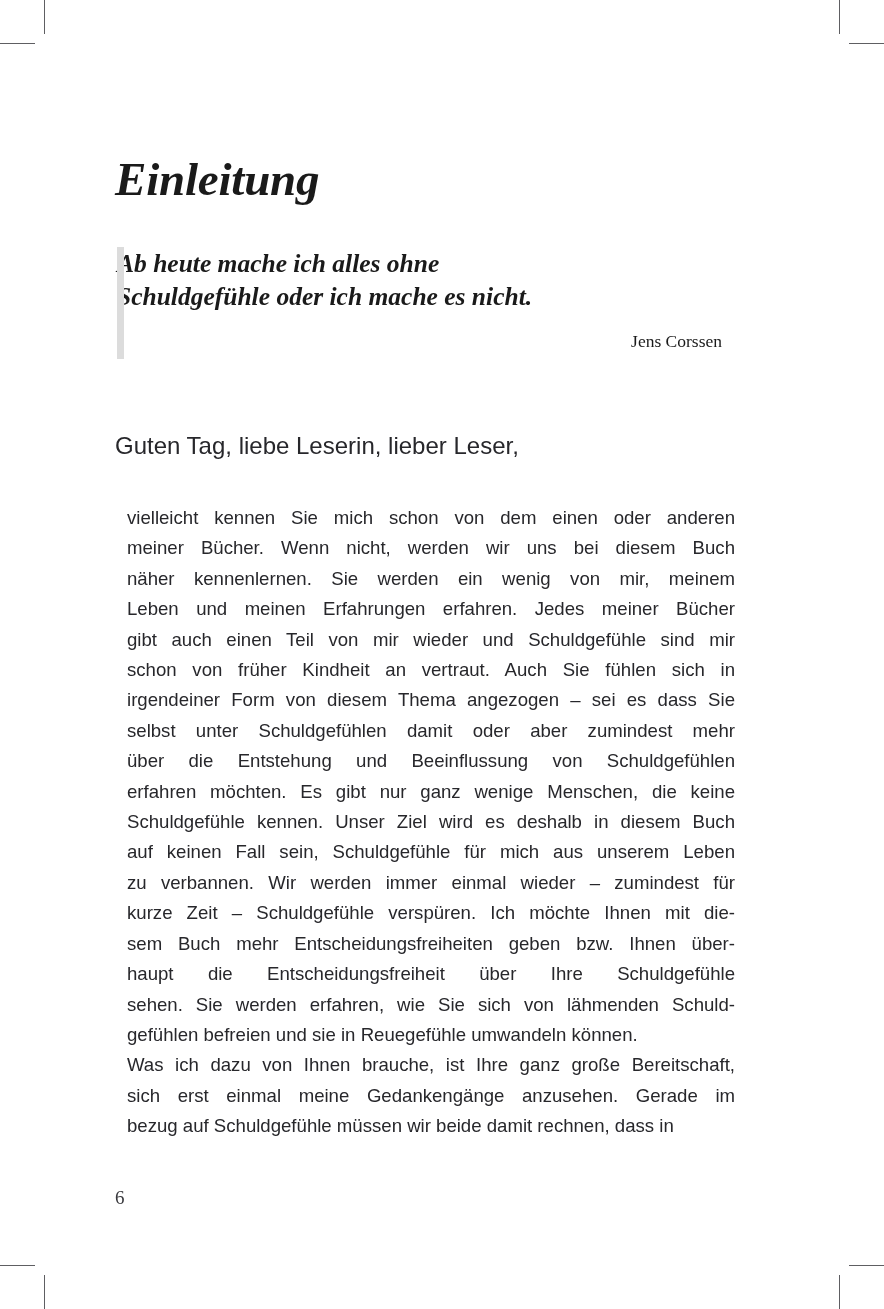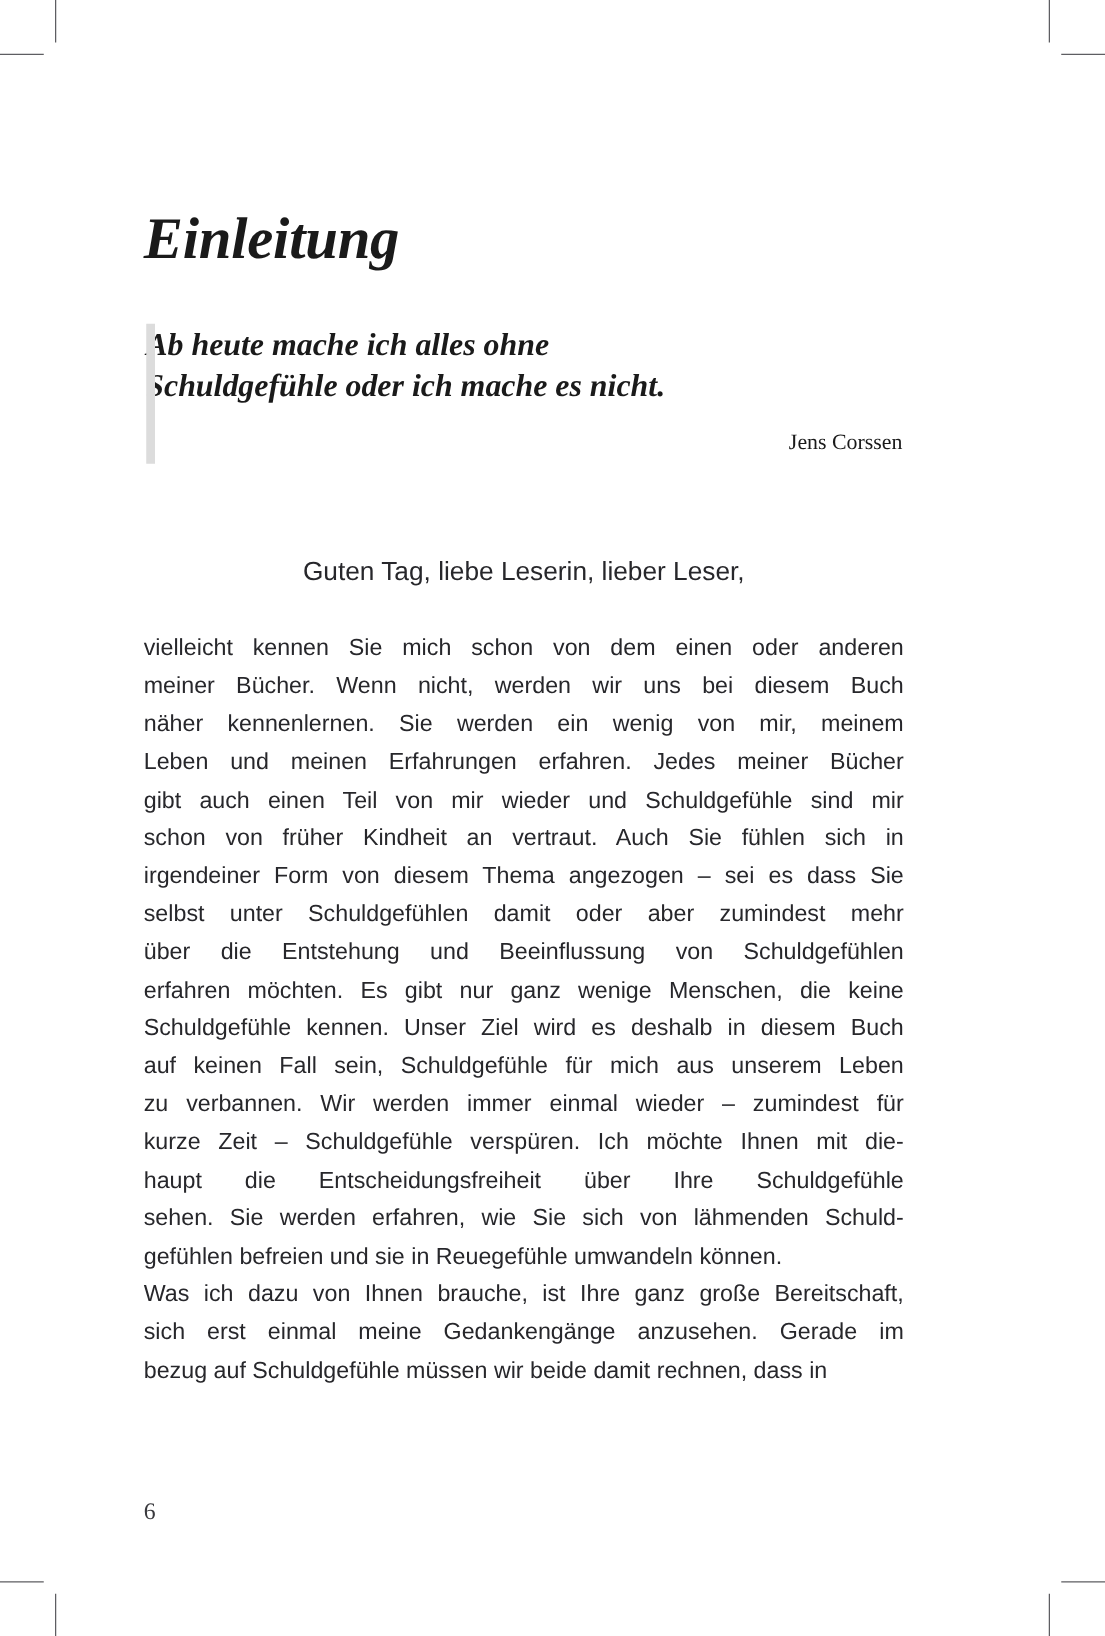--- a/index.html
+++ b/index.html
@@ -30,21 +30,21 @@
   .crop-tr-h { left: 849px; top: 43px; }
   .crop-bl-v { left: 44px;  top: 1275px; }
   .crop-bl-h { left: 0;     top: 1265px; }
   .crop-br-v { left: 839px; top: 1275px; }
   .crop-br-h { left: 849px; top: 1265px; }
 
   
   .page {
     position: absolute;
     left: 115px;
-    top: 12px;
+    top: 0;
     width: 608px;
     height: 970px;
   }
 
   
   .chapter-title {
     position: absolute;
     left: 0;
     top: 156px;
     margin: 0;
@@ -96,31 +96,31 @@
     margin-top: 14px;
   }
 
   
   .salutation {
     position: absolute;
     left: 0;
     top: 431px;
     margin: 0;
     width: 608px;
-    font-size: 21px;
+    font-size: 24px;
     line-height: 30.4px;
     color: #27272b;
-    text-align: center;
+    text-align: left;
   }
   .bodycopy {
     position: absolute;
     left: 0;
     top: 491px;
     width: 608px;
-    margin: 0;
+    margin: 12px;
     font-size: 18.6px;
     line-height: 30.4px;
     color: #27272b;
     text-align: justify;
     text-align-last: left;
   }
   .bodycopy .para {
     display: block;
     margin: 0;
     text-align: justify;
@@ -188,20 +188,21 @@
       <span class="ln">gibt auch einen Teil von mir wieder und Schuldgefühle sind mir</span>
       <span class="ln">schon von früher Kindheit an vertraut. Auch Sie fühlen sich in</span>
       <span class="ln">irgendeiner Form von diesem Thema angezogen – sei es dass Sie</span>
       <span class="ln">selbst unter Schuldgefühlen damit oder aber zumindest mehr</span>
       <span class="ln">über die Entstehung und Beeinflussung von Schuldgefühlen</span>
       <span class="ln">erfahren möchten. Es gibt nur ganz wenige Menschen, die keine</span>
       <span class="ln">Schuldgefühle kennen. Unser Ziel wird es deshalb in diesem Buch</span>
       <span class="ln">auf keinen Fall sein, Schuldgefühle für mich aus unserem Leben</span>
       <span class="ln">zu verbannen. Wir werden immer einmal wieder – zumindest für</span>
       <span class="ln">kurze Zeit – Schuldgefühle verspüren. Ich möchte Ihnen mit die-</span>
+      <span class="ln">sem Buch mehr Entscheidungsfreiheiten geben bzw. Ihnen über-</span>
       <span class="ln">haupt die Entscheidungsfreiheit über Ihre Schuldgefühle</span>
       <span class="ln">sehen. Sie werden erfahren, wie Sie sich von lähmenden Schuld-</span>
       <span class="ln last">gefühlen befreien und sie in Reuegefühle umwandeln können.</span>
     </div>
 
     <div class="para">
       <span class="ln">Was ich dazu von Ihnen brauche, ist Ihre ganz große Bereitschaft,</span>
       <span class="ln">sich erst einmal meine Gedankengänge anzusehen. Gerade im</span>
       <span class="ln last">bezug auf Schuldgefühle müssen wir beide damit rechnen, dass in</span>
     </div>

